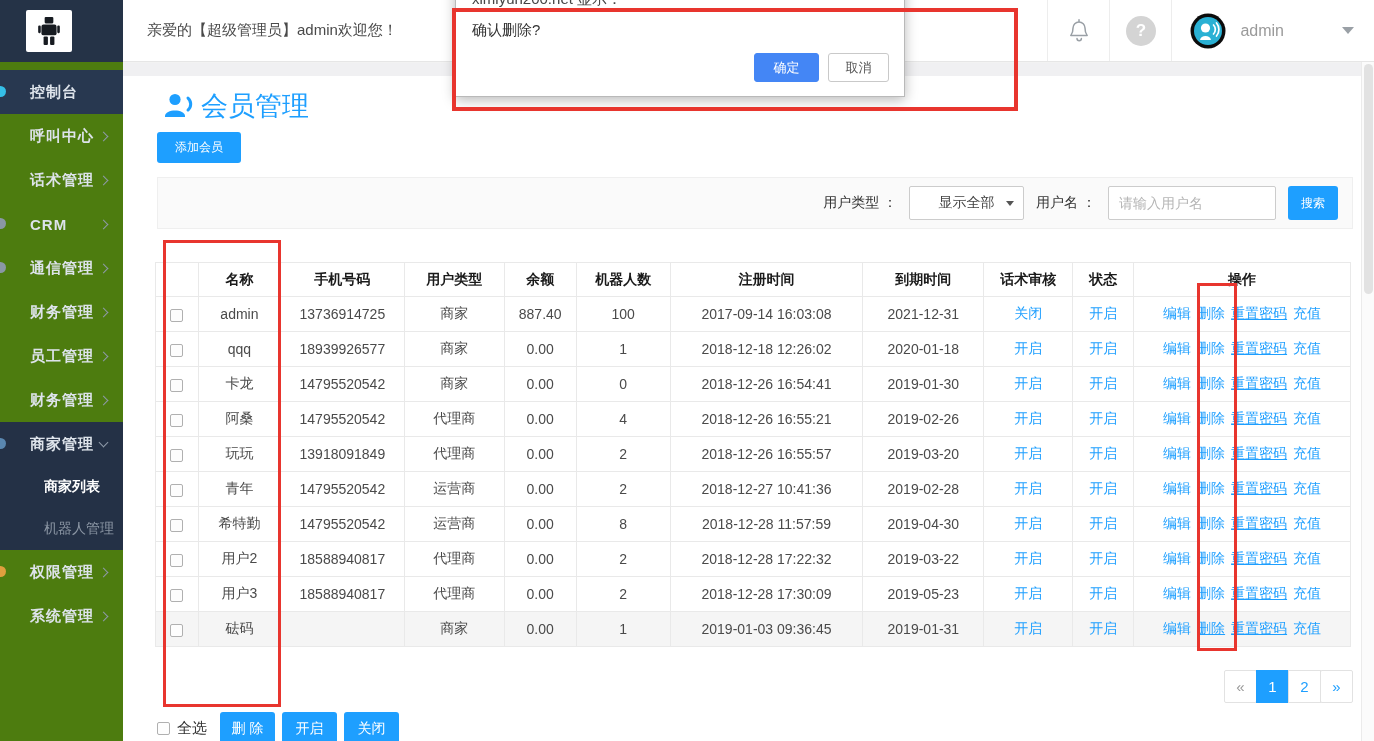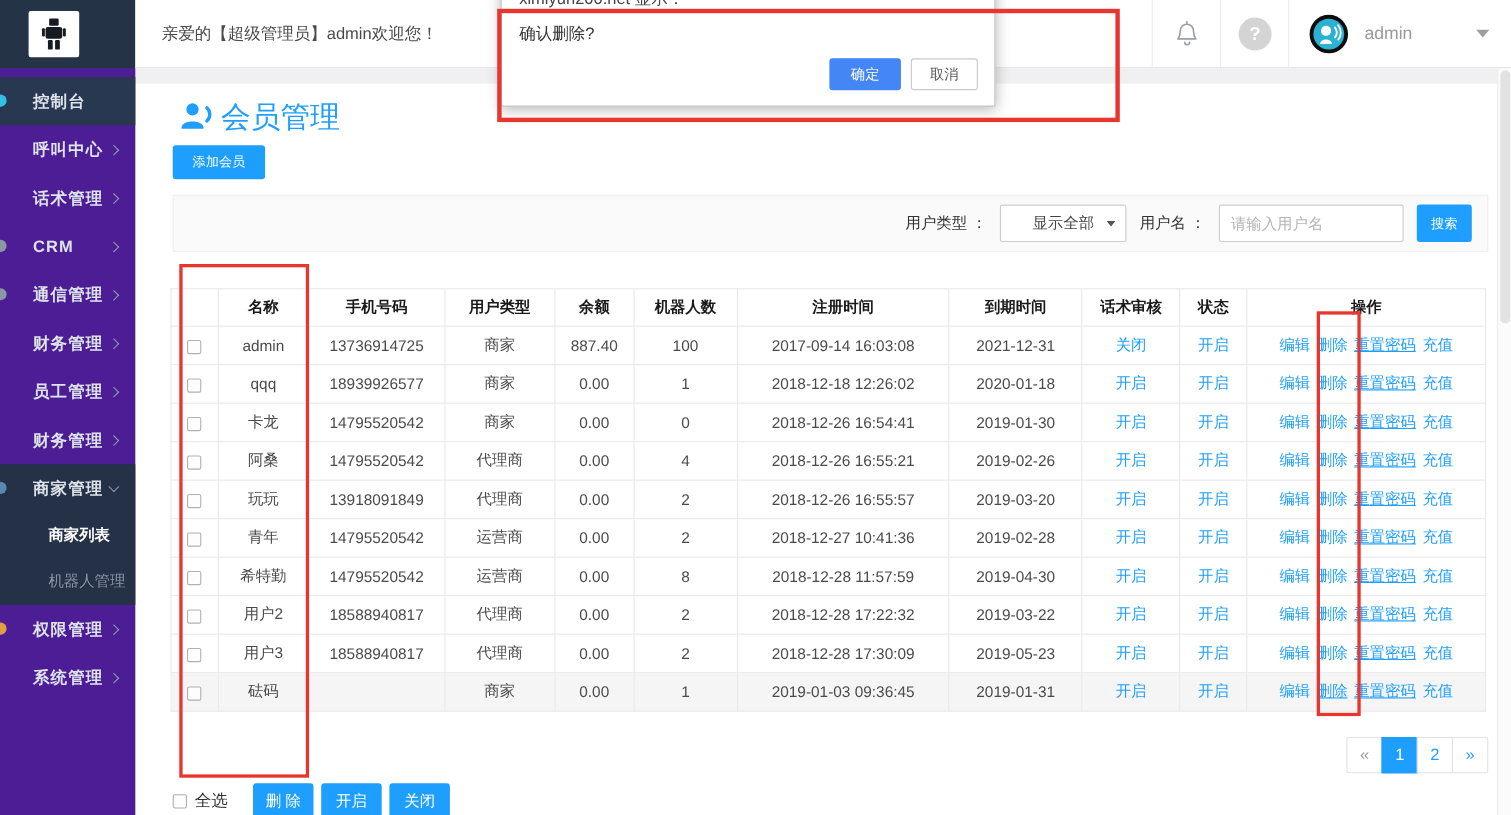--- a/index.html
+++ b/index.html
@@ -1,21 +1,21 @@
 <!DOCTYPE html>
 <html><head>
 <meta charset="utf-8">
 <style>
   * { margin:0; padding:0; box-sizing:border-box; }
   html,body { width:1374px; height:741px; overflow:hidden; background:#fff;
     font-family:"Liberation Sans","DejaVu Sans",sans-serif; }
   .screen { position:relative; width:1374px; height:741px; background:#f2f2f2; }
 
   
-  .sidebar { position:absolute; left:0; top:0; width:123px; height:741px; background:#4c1d95; z-index:8; }
+  .sidebar { position:absolute; left:0; top:0; width:123px; height:741px; background:#4d7c0f; z-index:8; }
   .logo-strip { height:62px; background:#253347; display:flex; align-items:center; }
   .logo-box { width:46px; height:42px; background:#fff; margin-left:26px; border-radius:2px;
     display:flex; align-items:center; justify-content:center; }
   .side-menu { padding-top:8px; }
   .side-item { position:relative; height:44px; display:flex; align-items:center; cursor:pointer; }
   .side-item .lbl { color:#dde3ea; font-size:15px; font-weight:600; margin-left:30px; letter-spacing:1px; }
   .side-item.active { background:#283850; }
   .stub { position:absolute; left:-5px; width:11px; height:11px; border-radius:50%; top:16px; }
   .chev { position:absolute; right:16px; width:7px; height:7px; border-right:1.5px solid #8e9aa8;
     border-bottom:1.5px solid #8e9aa8; }
@@ -70,21 +70,21 @@
   .member-table td { height:35px; color:#4a4a4a; background:#fff; }
   .member-table tr.hl td { background:#f5f5f5; }
   .lnk { color:#1E9FFF; cursor:pointer; text-decoration:none; }
   .lnk.u { text-decoration:underline; }
   .acts .lnk { margin:0 3px; }
   .cb { display:inline-block; width:13px; height:13px; border:1px solid #b0b0b0; border-radius:2px;
     background:#fdfdfd; vertical-align:middle; cursor:pointer; }
 
   
   .bulk-bar { position:absolute; left:34px; top:636px; display:flex; align-items:center; gap:7px; }
-  .bulk-label { font-size:15px; color:#333; margin-right:16px; }
+  .bulk-label { font-size:15px; color:#333; margin-right:6px; }
   .bulk-btn { width:55px; height:33px; font-size:14px; }
   .pagination { position:absolute; top:594px; right:21px; display:flex; }
   .page-item { min-width:33px; height:33px; padding:0 10px; background:#fff; border:1px solid #e2e2e2;
     display:flex; align-items:center; justify-content:center; font-size:15px; color:#1E9FFF;
     margin-left:-1px; cursor:pointer; }
   .page-item.nav { color:#9a9a9a; border-radius:2px; }
   .page-item.nav.next { color:#1E9FFF; }
   .page-item.active { background:#1E9FFF; color:#fff; border-color:#1E9FFF; }
 
   

